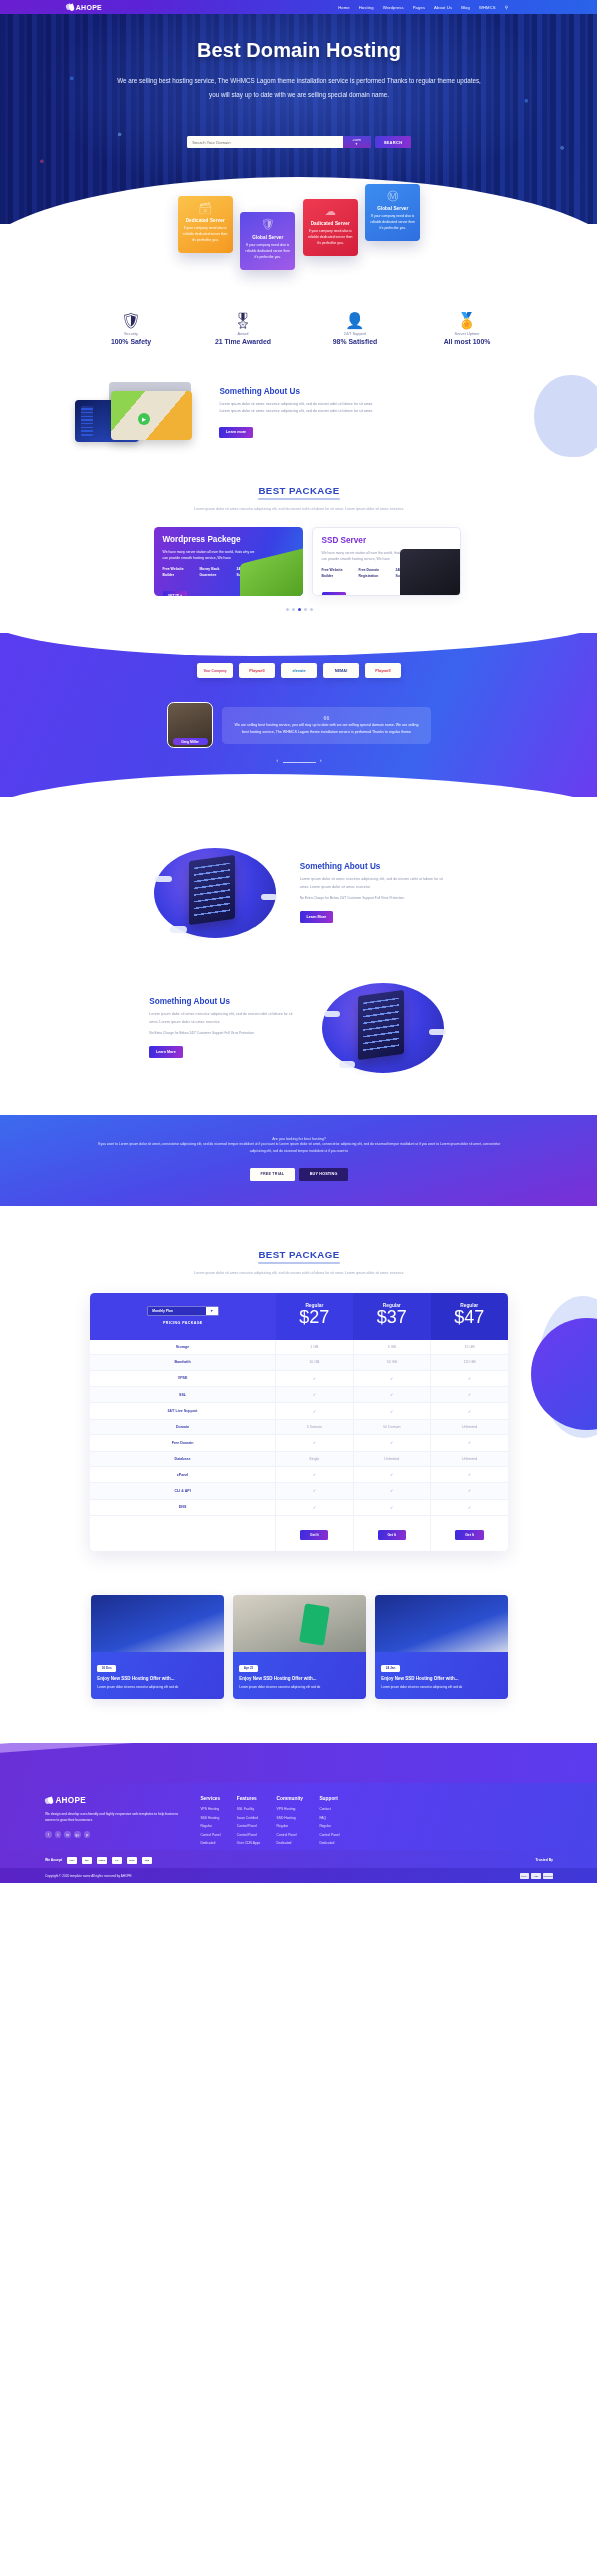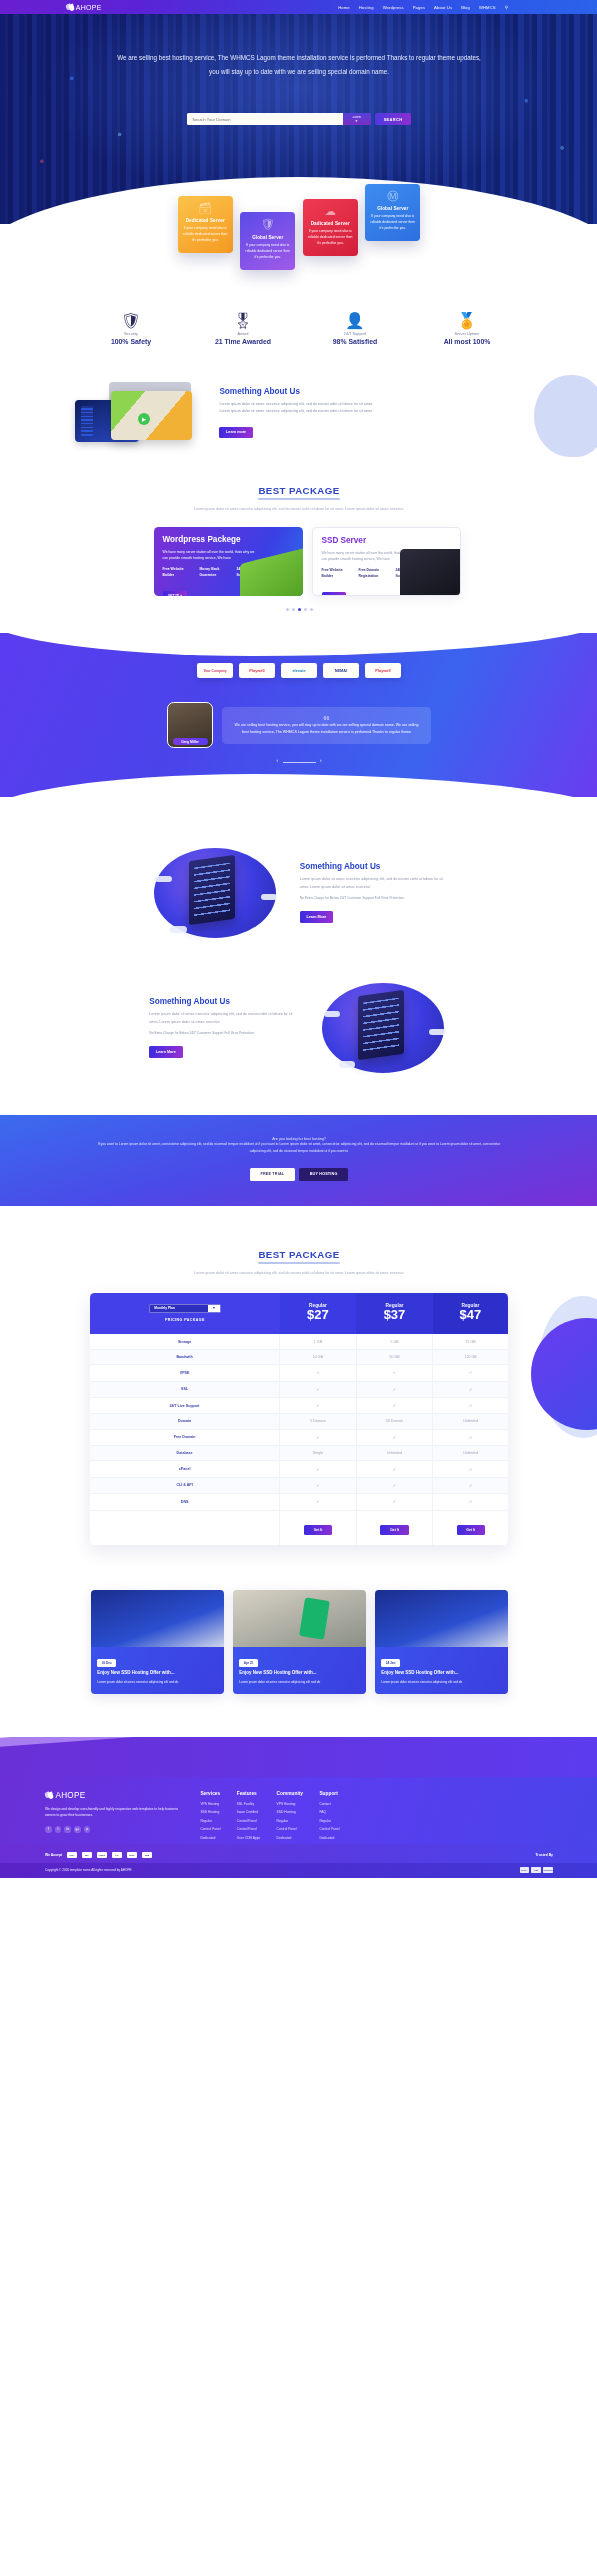--- a/index.html
+++ b/index.html
@@ -42,21 +42,21 @@
     display:flex; align-items:center;
     background:linear-gradient(90deg,#6a1fd0 0%,#5a23d6 24%,#3c3fe0 55%,#2f53e8 75%,#2a63ea 100%);
   }
   .nav-logo{ display:flex; align-items:center; gap:1.5px; margin-left:66px; }
   .drop{ width:8.2px; height:8.2px; position:relative; }
   .drop:before,.drop:after{
     content:""; position:absolute; background:#fff; border-radius:60% 0 60% 60%;
   }
   .drop:before{ left:0; top:1.5px; width:4.5px; height:6px; transform:rotate(-18deg); opacity:.75; }
   .drop:after{ left:2.6px; top:0.7px; width:5.2px; height:6.7px; transform:rotate(-18deg); }
-  .brand{ color:#fff; font-size:7px; font-weight:normal; letter-spacing:0.3px; }
+  .brand{ color:#fff; font-size:7px; font-weight:bold; letter-spacing:0.3px; }
   .nav-menu{ display:flex; align-items:center; gap:9px; margin-left:auto; margin-right:90px; }
   .nav-menu a{ color:#fff; font-size:4.2px; text-decoration:none; opacity:.96; letter-spacing:0.1px; }
   .nav-search{ color:#fff; font-size:4.5px; }
 
   
   .searchbar{ margin:34px auto 0; width:224px; display:flex; position:relative; z-index:4; }
   .searchbar input{
     flex:1; height:12.7px; border:0; border-radius:1.5px 0 0 1.5px; padding:0 5.2px;
     font-size:4.2px; color:#8a8aa8; background:#fffdf7; font-family:inherit;
   }
@@ -218,21 +218,21 @@
   .ptable thead th.h1{ background:#3a3be2; }
   .ptable thead th.h2{ background:#3436d8; }
   .ptable thead th.h3{ background:#2d2fcb; }
   .sel{ width:72px; height:9.7px; margin:0 auto; background:#2e2fbf; border-radius:1.5px;
     display:flex; align-items:center; border:0.7px solid rgba(255,255,255,.35); }
   .sel span{ font-size:3.3px; color:#fff; padding-left:4.5px; flex:1; text-align:left; font-weight:bold; }
   .sel i{ width:12px; height:100%; background:#fff; color:#2e2fbf; font-size:3.4px;
     display:flex; align-items:center; justify-content:center; font-style:normal; }
   .pp-label{ font-size:3.6px; letter-spacing:0.4px; margin-top:4.5px; font-weight:bold; }
   .reg{ font-size:4.8px; opacity:.95; }
-  .price{ font-size:13px; font-weight:bold; line-height:1.1; }
+  .price{ font-size:18px; font-weight:normal; line-height:1.1; }
   .ptable tbody td{ padding:5.2px 0; text-align:center; font-size:3.6px; color:#9ea3bd;
     border-bottom:0.7px solid #f0f2fa; border-right:0.7px solid #f0f2fa; }
   .ptable tbody td:last-child{ border-right:0; }
   .ptable tbody td.rowname{ color:#3b3fa8; font-weight:bold; }
   .ptable tbody tr:nth-child(even) td{ background:#fafbff; }
   .chk{ color:#8f95f0; font-size:4px; }
   .ptable tfoot td{ padding:9px 0 10.5px; text-align:center; border-right:0.7px solid #f0f2fa; }
   .ptable tfoot td:last-child{ border-right:0; }
   .getbtn{ background:linear-gradient(100deg,#3b2be0,#8b2fd0); color:#fff; font-size:3.4px;
     font-weight:bold; padding:3px 9.7px; border-radius:1.5px; border:0; cursor:pointer; font-family:inherit; }
@@ -300,20 +300,21 @@
         <a href="#">Wordpress</a>
         <a href="#">Pages</a>
         <a href="#">About Us</a>
         <a href="#">Blog</a>
         <a href="#">WHMCS</a>
         <span class="nav-search">⚲</span>
       </nav>
     </div>
 
     <div class="hero-inner">
+      <h1>Best Domain Hosting</h1>
       <p>We are selling best hosting service, The WHMCS Lagom theme installation service is performed Thanks to regular theme updates, you will stay up to date with we are selling special domain name.</p>
       <div class="searchbar">
         <input type="text" placeholder="Search Your Domain" style="">
         <div class="tld">
           <span>.com</span>
           <span class="car">▾</span>
         </div>
         <button class="searchbtn">SEARCH</button>
       </div>
     </div>

